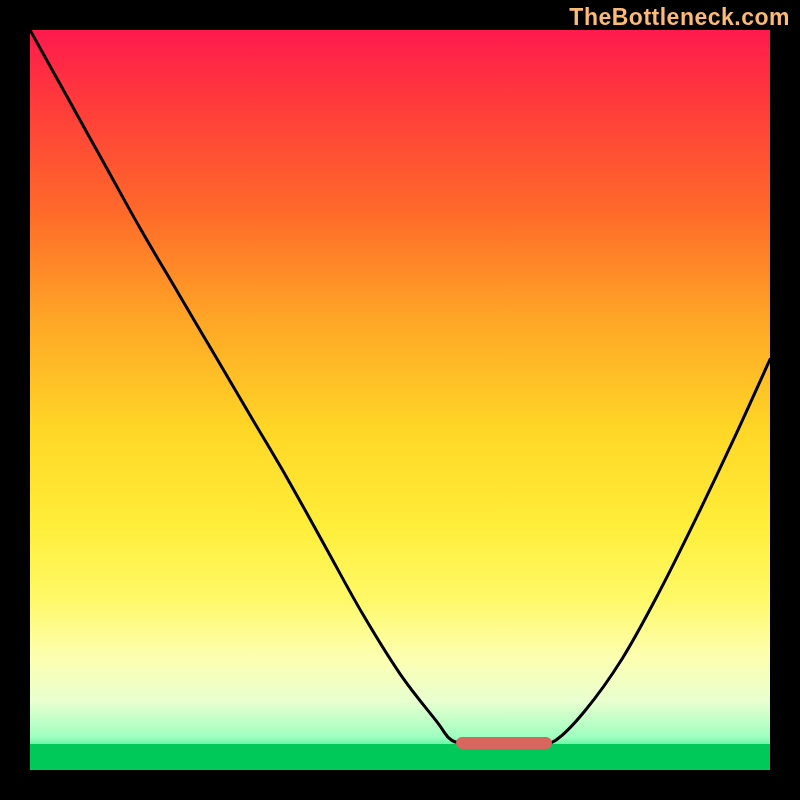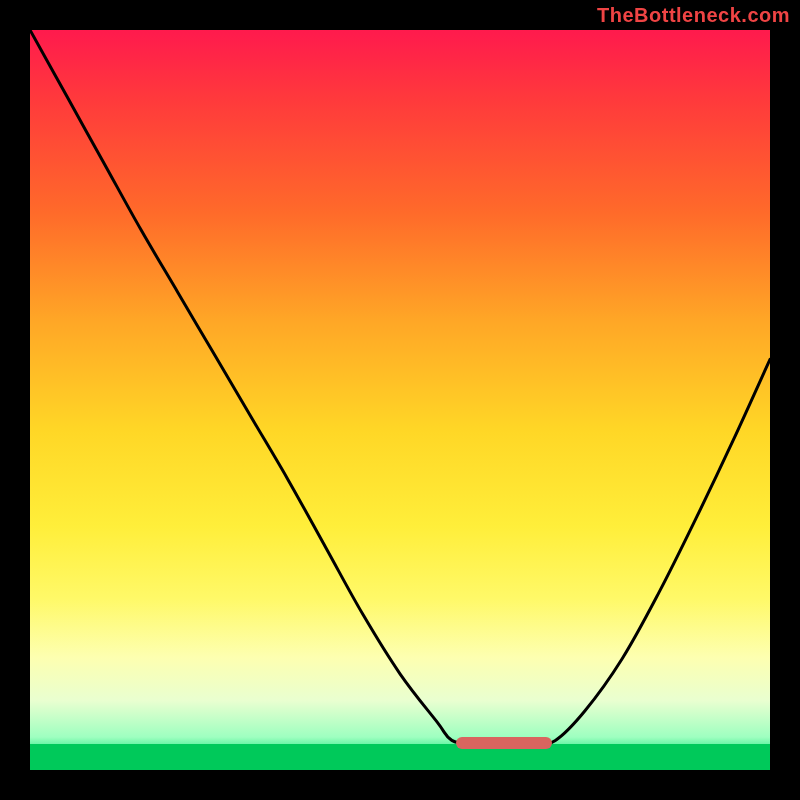--- a/index.html
+++ b/index.html
@@ -14,22 +14,22 @@
   .frame {
     position: relative;
     width: 800px;
     height: 800px;
     background: #000;
   }
   .watermark {
     position: absolute;
     top: 4px;
     right: 10px;
-    color: #ef4444;
-    font-size: 20px;
+    color: #fdba74;
+    font-size: 23px;
     font-weight: 600;
     letter-spacing: 0.5px;
     user-select: none;
   }
   .plot-outer {
     position: absolute;
     left: 30px;
     top: 30px;
     width: 740px;
     height: 740px;

